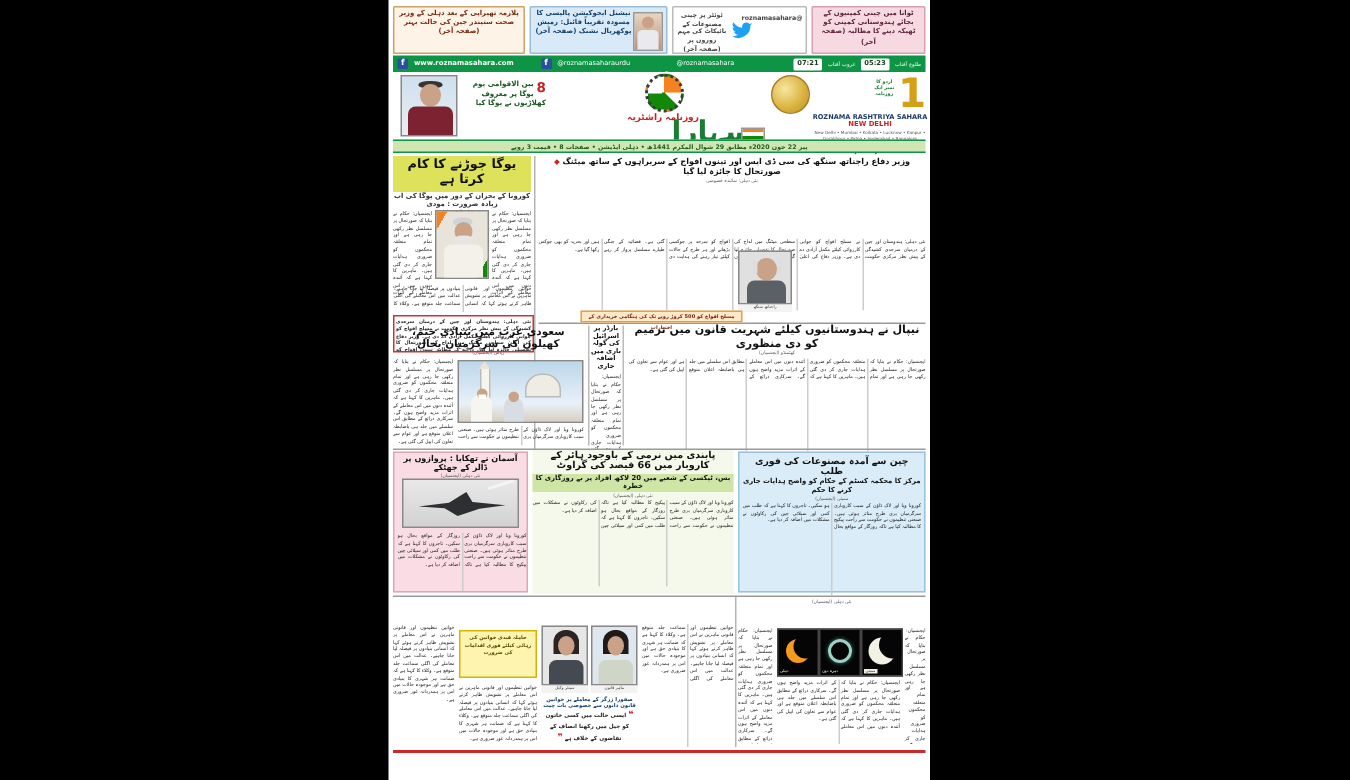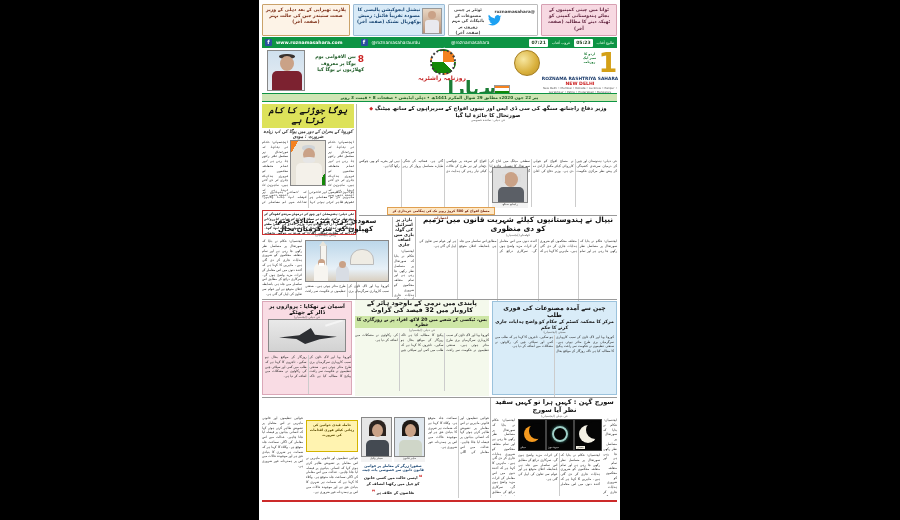--- a/index.html
+++ b/index.html
@@ -98,21 +98,21 @@
       <div style="font-size:4.4px;font-weight:bold;color:#1b3b6b;">ROZNAMA RASHTRIYA SAHARA</div>
       <div style="font-size:4.6px;font-weight:bold;color:#cc2222;">NEW DELHI</div>
       <div style="font-size:2.8px;color:#555;">New Delhi • Mumbai • Kolkata • Lucknow • Kanpur • Gorakhpur • Patna • Hyderabad • Bangalore</div>
       <div style="font-size:3.4px;color:#333;">₹ 3/-  •  Pages 8</div>
       <div style="font-size:3.8px;font-weight:bold;color:#0a5a2a;">Monday • 22 June 2020</div>
     </div>
   </div>
 
   <div class="abs u" style="left:3px;top:93px;width:355px;height:9px;background:#cfe5b4;border-top:1px solid #0d9444;border-bottom:1px solid #0d9444;box-sizing:border-box;text-align:center;font-size:4.2px;line-height:7px;color:#1d5e20;font-weight:bold;">پیر 22 جون 2020ء مطابق 29 شوال المکرم 1441ھ  •  دہلی ایڈیشن  •  صفحات 8  •  قیمت 3 روپے</div>
 
-  <div class="abs" style="left:3px;top:104px;width:92px;height:129px;font-style:italic;">
+  <div class="abs" style="left:3px;top:104px;width:92px;height:129px;">
     <div class="hl u" style="background:#dde25a;font-size:8.5px;padding:2px 1px;">یوگا جوڑنے کا کام کرتا ہے</div>
     <div class="hl u" style="font-size:4.6px;margin-top:1px;color:#333;">کورونا کے بحران کے دور میں یوگا کی اب زیادہ ضرورت : مودی</div>
     <div class="byline u">نئی دہلی (ایجنسیاں)</div>
     <div class="photo" style="left:28px;top:36px;width:36px;height:46px;background:linear-gradient(120deg,#f5821f 0 12%,#e8e4da 12% 88%,#138808 88%);">
       <div class="abs" style="left:11px;top:4px;width:13px;height:6px;background:#cfd4d8;border-radius:45%;"></div>
       <div class="head" style="left:12px;top:7px;width:12px;height:13px;"></div>
       <div class="abs" style="left:12px;top:16px;width:12px;height:6px;background:#e6e6e6;border-radius:40%;"></div>
       <div class="abs" style="left:5px;top:22px;width:26px;height:24px;background:#f4f1ea;border-radius:5px 5px 0 0;"></div>
     </div>
     <div class="tx abs" style="left:0;top:36px;width:26px;height:58px;">ایجنسیاں: حکام نے بتایا کہ صورتحال پر مسلسل نظر رکھی جا رہی ہے اور تمام متعلقہ محکموں کو ضروری ہدایات جاری کر دی گئی ہیں۔ ماہرین کا کہنا ہے کہ آئندہ دنوں میں اس معاملے کے اثرات مزید واضح ہوں گے۔ سرکاری ذرائع کے مطابق اس سلسلے میں جلد ہی باضابطہ اعلان متوقع ہے اور عوام سے تعاون کی اپیل کی گئی ہے۔</div>
@@ -171,21 +171,21 @@
   <div class="abs" style="left:3px;top:301px;width:90px;height:94px;background:#f9dce4;border:0.5px solid #dba8b8;box-sizing:border-box;padding:1px;">
     <div class="hl u" style="font-size:5.4px;">آسمان نے تھکایا : پروازوں پر ڈالر کے جھٹکے</div>
     <div class="byline u">نئی دہلی (ایجنسیاں)</div>
     <div class="photo" style="left:5px;top:17px;width:78px;height:33px;background:linear-gradient(#e9e9e9,#d2d2d2);">
       <div class="abs" style="left:10px;top:8px;width:58px;height:16px;background:#2d2f33;clip-path:polygon(0 60%,35% 45%,55% 0,62% 42%,100% 55%,70% 70%,45% 100%,30% 68%);"></div>
       <div class="abs" style="left:56px;top:2px;width:18px;height:2px;background:#f4f4f4;transform:rotate(-18deg);"></div>
     </div>
     <div class="tx cols2 abs" style="left:2px;top:53px;width:86px;height:39px;">کورونا وبا اور لاک ڈاؤن کے سبب کاروباری سرگرمیاں بری طرح متاثر ہوئی ہیں۔ صنعتی تنظیموں نے حکومت سے راحت پیکیج کا مطالبہ کیا ہے تاکہ روزگار کے مواقع بحال ہو سکیں۔ تاجروں کا کہنا ہے کہ طلب میں کمی اور سپلائی چین کی رکاوٹوں نے مشکلات میں اضافہ کر دیا ہے۔</div>
   </div>
   <div class="abs" style="left:96px;top:300px;width:134px;height:96px;background:#f4f9ec;">
-    <div class="hl u" style="font-size:6.4px;">پابندی میں نرمی کے باوجود ہائر کے کاروبار میں 32 فیصد کی گراوٹ</div>
+    <div class="hl u" style="font-size:6.4px;">پابندی میں نرمی کے باوجود ہائر کے کاروبار میں 66 فیصد کی گراوٹ</div>
     <div class="hl u" style="font-size:4.6px;background:#cde6a5;margin-top:1px;padding:1px 0;">بس، ٹیکسی کے شعبے میں 20 لاکھ افراد پر بے روزگاری کا خطرہ</div>
     <div class="byline u">نئی دہلی (ایجنسیاں)</div>
     <div class="tx cols3" style="margin-top:1px;height:58px;">کورونا وبا اور لاک ڈاؤن کے سبب کاروباری سرگرمیاں بری طرح متاثر ہوئی ہیں۔ صنعتی تنظیموں نے حکومت سے راحت پیکیج کا مطالبہ کیا ہے تاکہ روزگار کے مواقع بحال ہو سکیں۔ تاجروں کا کہنا ہے کہ طلب میں کمی اور سپلائی چین کی رکاوٹوں نے مشکلات میں اضافہ کر دیا ہے۔</div>
   </div>
   <div class="abs" style="left:233px;top:301px;width:125px;height:94px;background:#d9ecf8;border:0.5px solid #9bc2dc;box-sizing:border-box;padding:2px;">
     <div class="hl u" style="font-size:6.2px;">چین سے آمدہ مصنوعات کی فوری طلب</div>
     <div class="hl u" style="font-size:4.6px;margin-top:1px;">مرکز کا محکمہ کسٹم کے حکام کو واضح ہدایات جاری کرنے کا حکم</div>
     <div class="byline u">ممبئی (ایجنسیاں)</div>
     <div class="tx cols2" style="margin-top:1px;height:62px;">کورونا وبا اور لاک ڈاؤن کے سبب کاروباری سرگرمیاں بری طرح متاثر ہوئی ہیں۔ صنعتی تنظیموں نے حکومت سے راحت پیکیج کا مطالبہ کیا ہے تاکہ روزگار کے مواقع بحال ہو سکیں۔ تاجروں کا کہنا ہے کہ طلب میں کمی اور سپلائی چین کی رکاوٹوں نے مشکلات میں اضافہ کر دیا ہے۔</div>
   </div>
@@ -211,21 +211,20 @@
     <div class="abs u" style="left:99px;top:74px;width:64px;height:26px;font-size:3.8px;font-weight:bold;color:#222;text-align:center;line-height:1.5;">
       <span style="color:#cc2222;font-size:6px;">❝</span>
       <span>ایسی حالت میں کسی خاتون کو جیل میں رکھنا انصاف کے تقاضوں کے خلاف ہے</span>
       <span style="color:#cc2222;font-size:6px;">❞</span>
     </div>
     <div class="tx abs cols2" style="left:166px;top:18px;width:61px;height:82px;">خواتین تنظیموں اور قانونی ماہرین نے اس معاملے پر تشویش ظاہر کرتے ہوئے کہا کہ انسانی بنیادوں پر فیصلہ لیا جانا چاہیے۔ عدالت میں اس معاملے کی اگلی سماعت جلد متوقع ہے۔ وکلاء کا کہنا ہے کہ ضمانت ہر شہری کا بنیادی حق ہے اور موجودہ حالات میں اس پر ہمدردانہ غور ضروری ہے۔</div>
   </div>
   <div class="vdiv" style="left:231px;top:398px;height:100px;"></div>
 
   <div class="abs" style="left:233px;top:399px;width:125px;height:99px;">
-    <div class="hl u" style="font-size:6.6px;">سورج گہن : کہیں ہرا تو کہیں سفید نظر آیا سورج</div>
     <div class="byline u">نئی دہلی (ایجنسیاں)</div>
     <div class="tx abs" style="left:0;top:19px;width:23px;height:78px;">ایجنسیاں: حکام نے بتایا کہ صورتحال پر مسلسل نظر رکھی جا رہی ہے اور تمام متعلقہ محکموں کو ضروری ہدایات جاری کر دی گئی ہیں۔ ماہرین کا کہنا ہے کہ آئندہ دنوں میں اس معاملے کے اثرات مزید واضح ہوں گے۔ سرکاری ذرائع کے مطابق اس سلسلے میں جلد ہی باضابطہ اعلان متوقع ہے اور عوام سے تعاون کی اپیل کی گئی ہے۔</div>
     <div class="crescentbox" style="left:26px;top:20px;">
       <div class="abs" style="left:5px;top:6px;width:16px;height:16px;border-radius:50%;background:#f59a1f;"></div>
       <div class="abs" style="left:10px;top:3px;width:16px;height:16px;border-radius:50%;background:#050505;"></div>
       <div class="crlabel">دہلی</div>
     </div>
     <div class="crescentbox" style="left:54px;top:20px;">
       <div class="abs" style="left:5px;top:6px;width:16px;height:16px;border-radius:50%;border:2.5px solid #9fd0c8;box-sizing:border-box;box-shadow:0 0 3px #3a7f76;"></div>
       <div class="crlabel">دہرہ دون</div>

